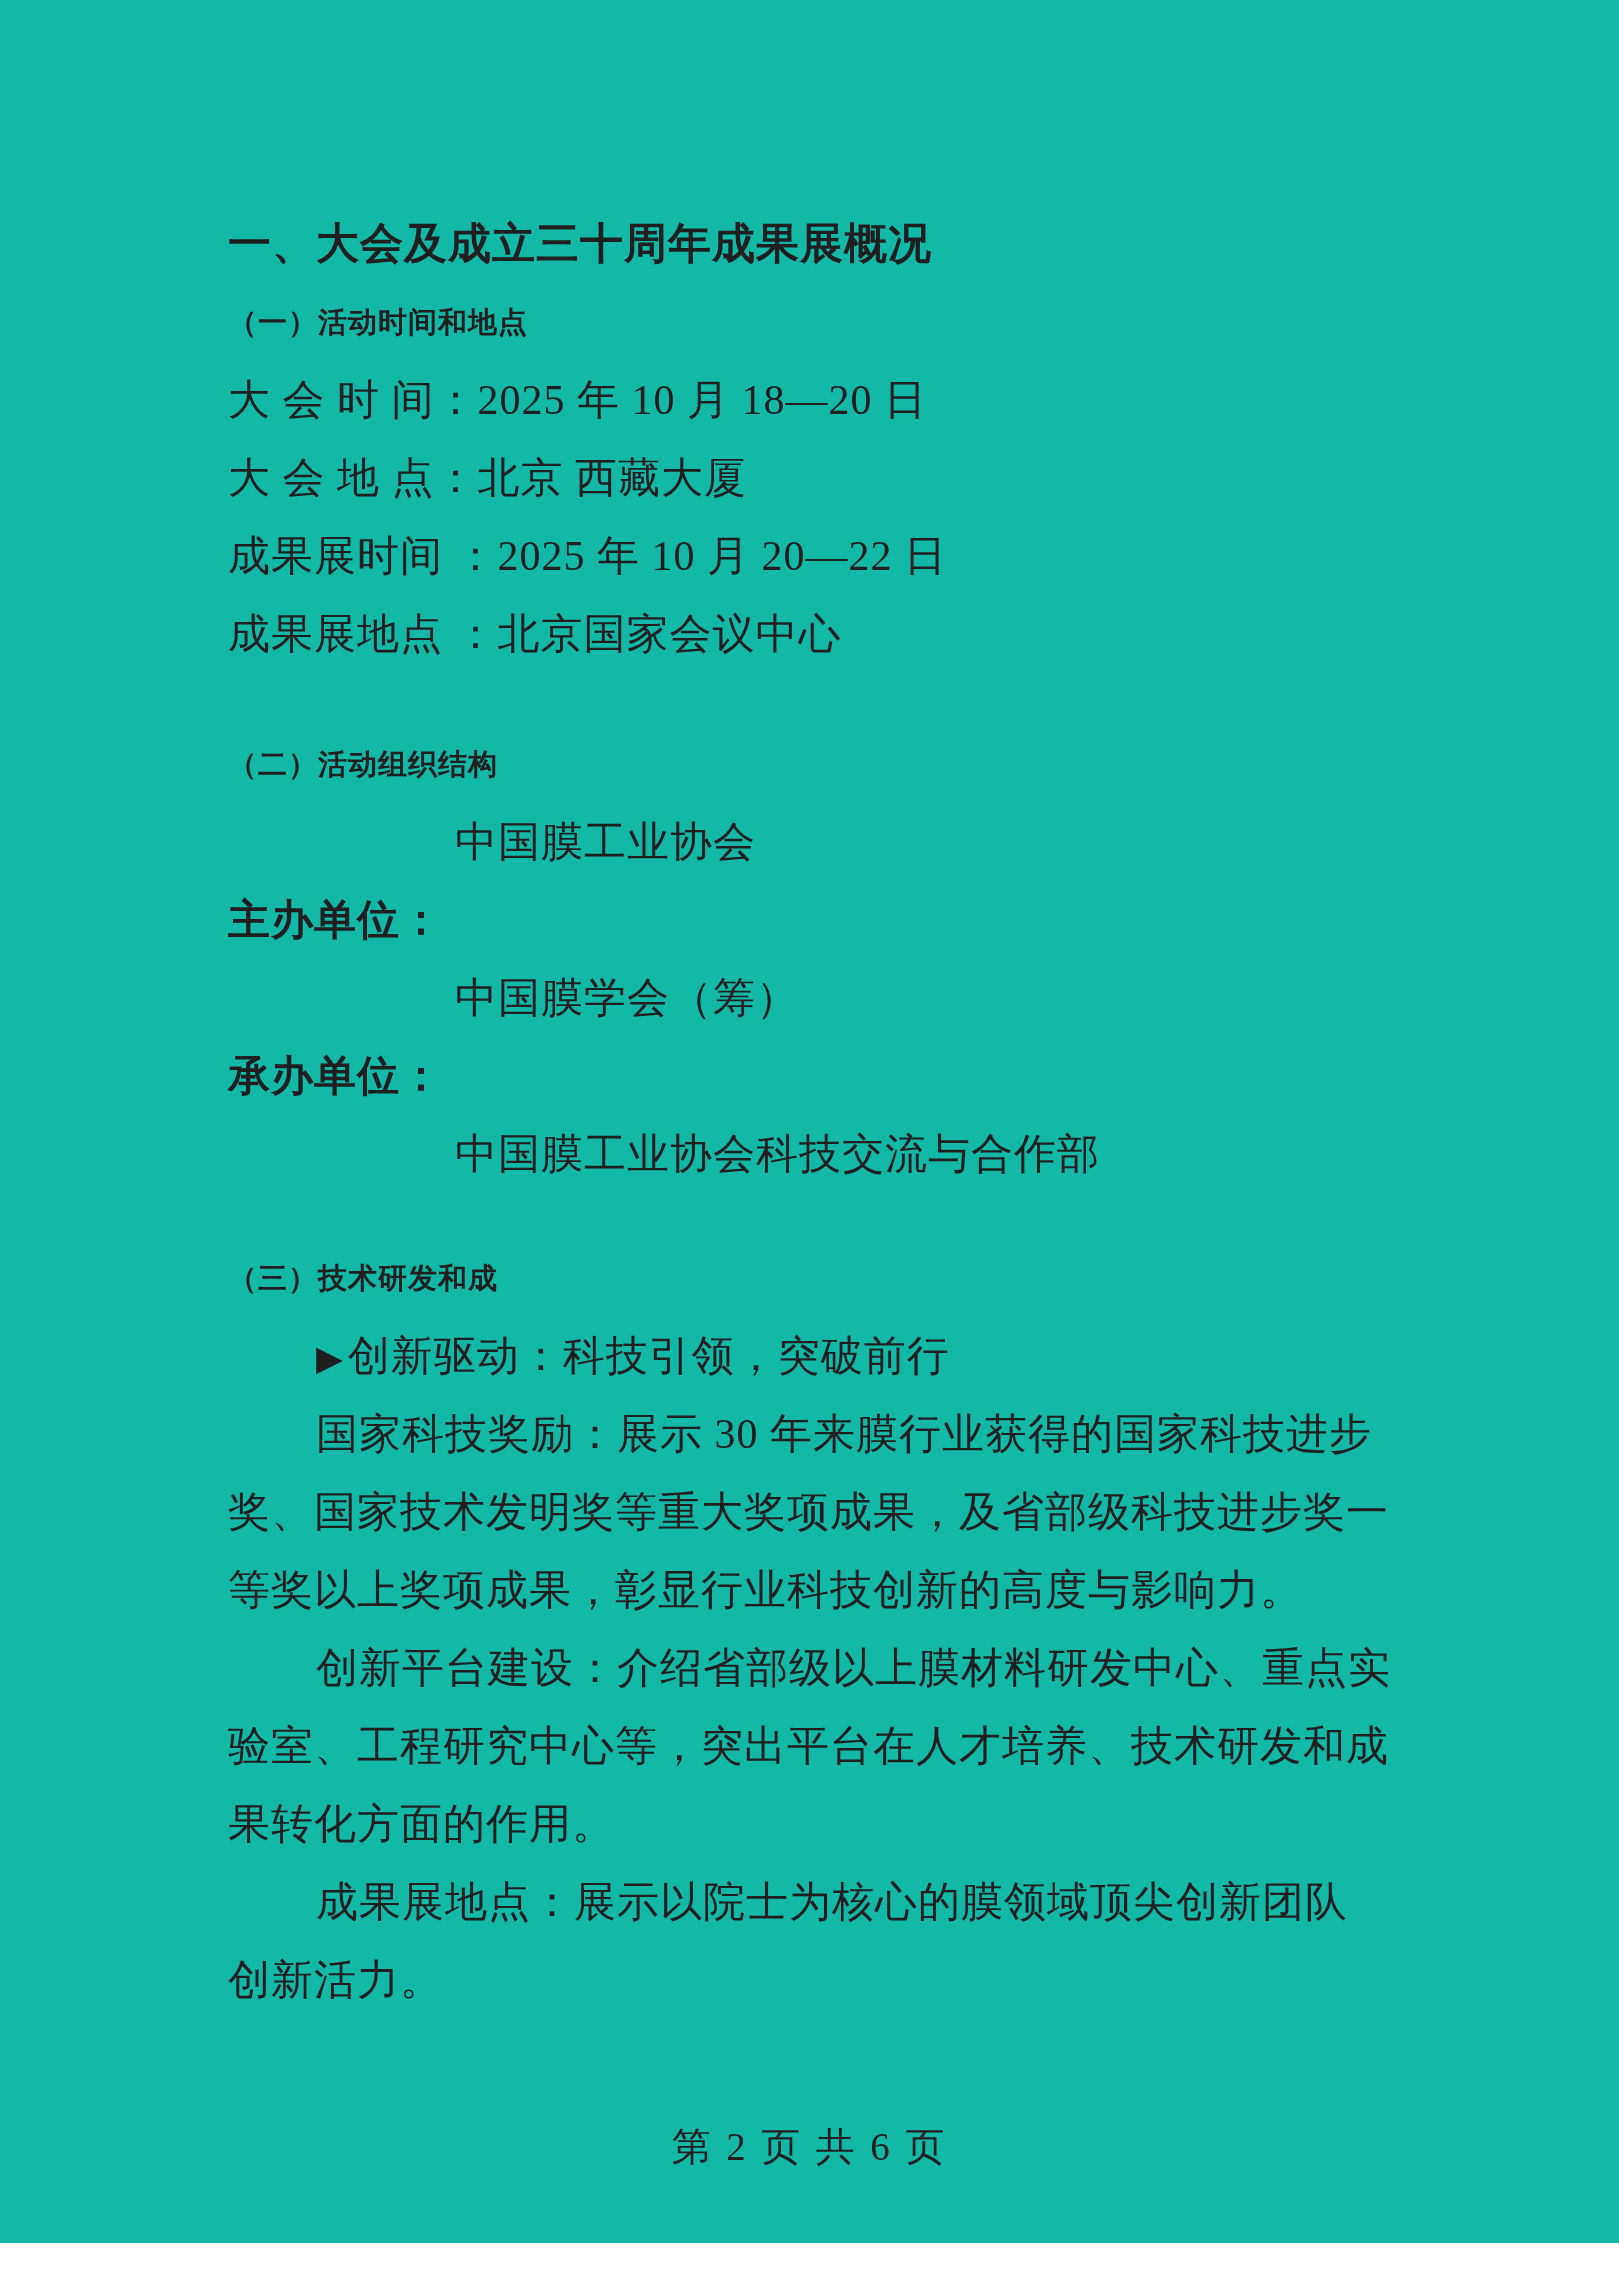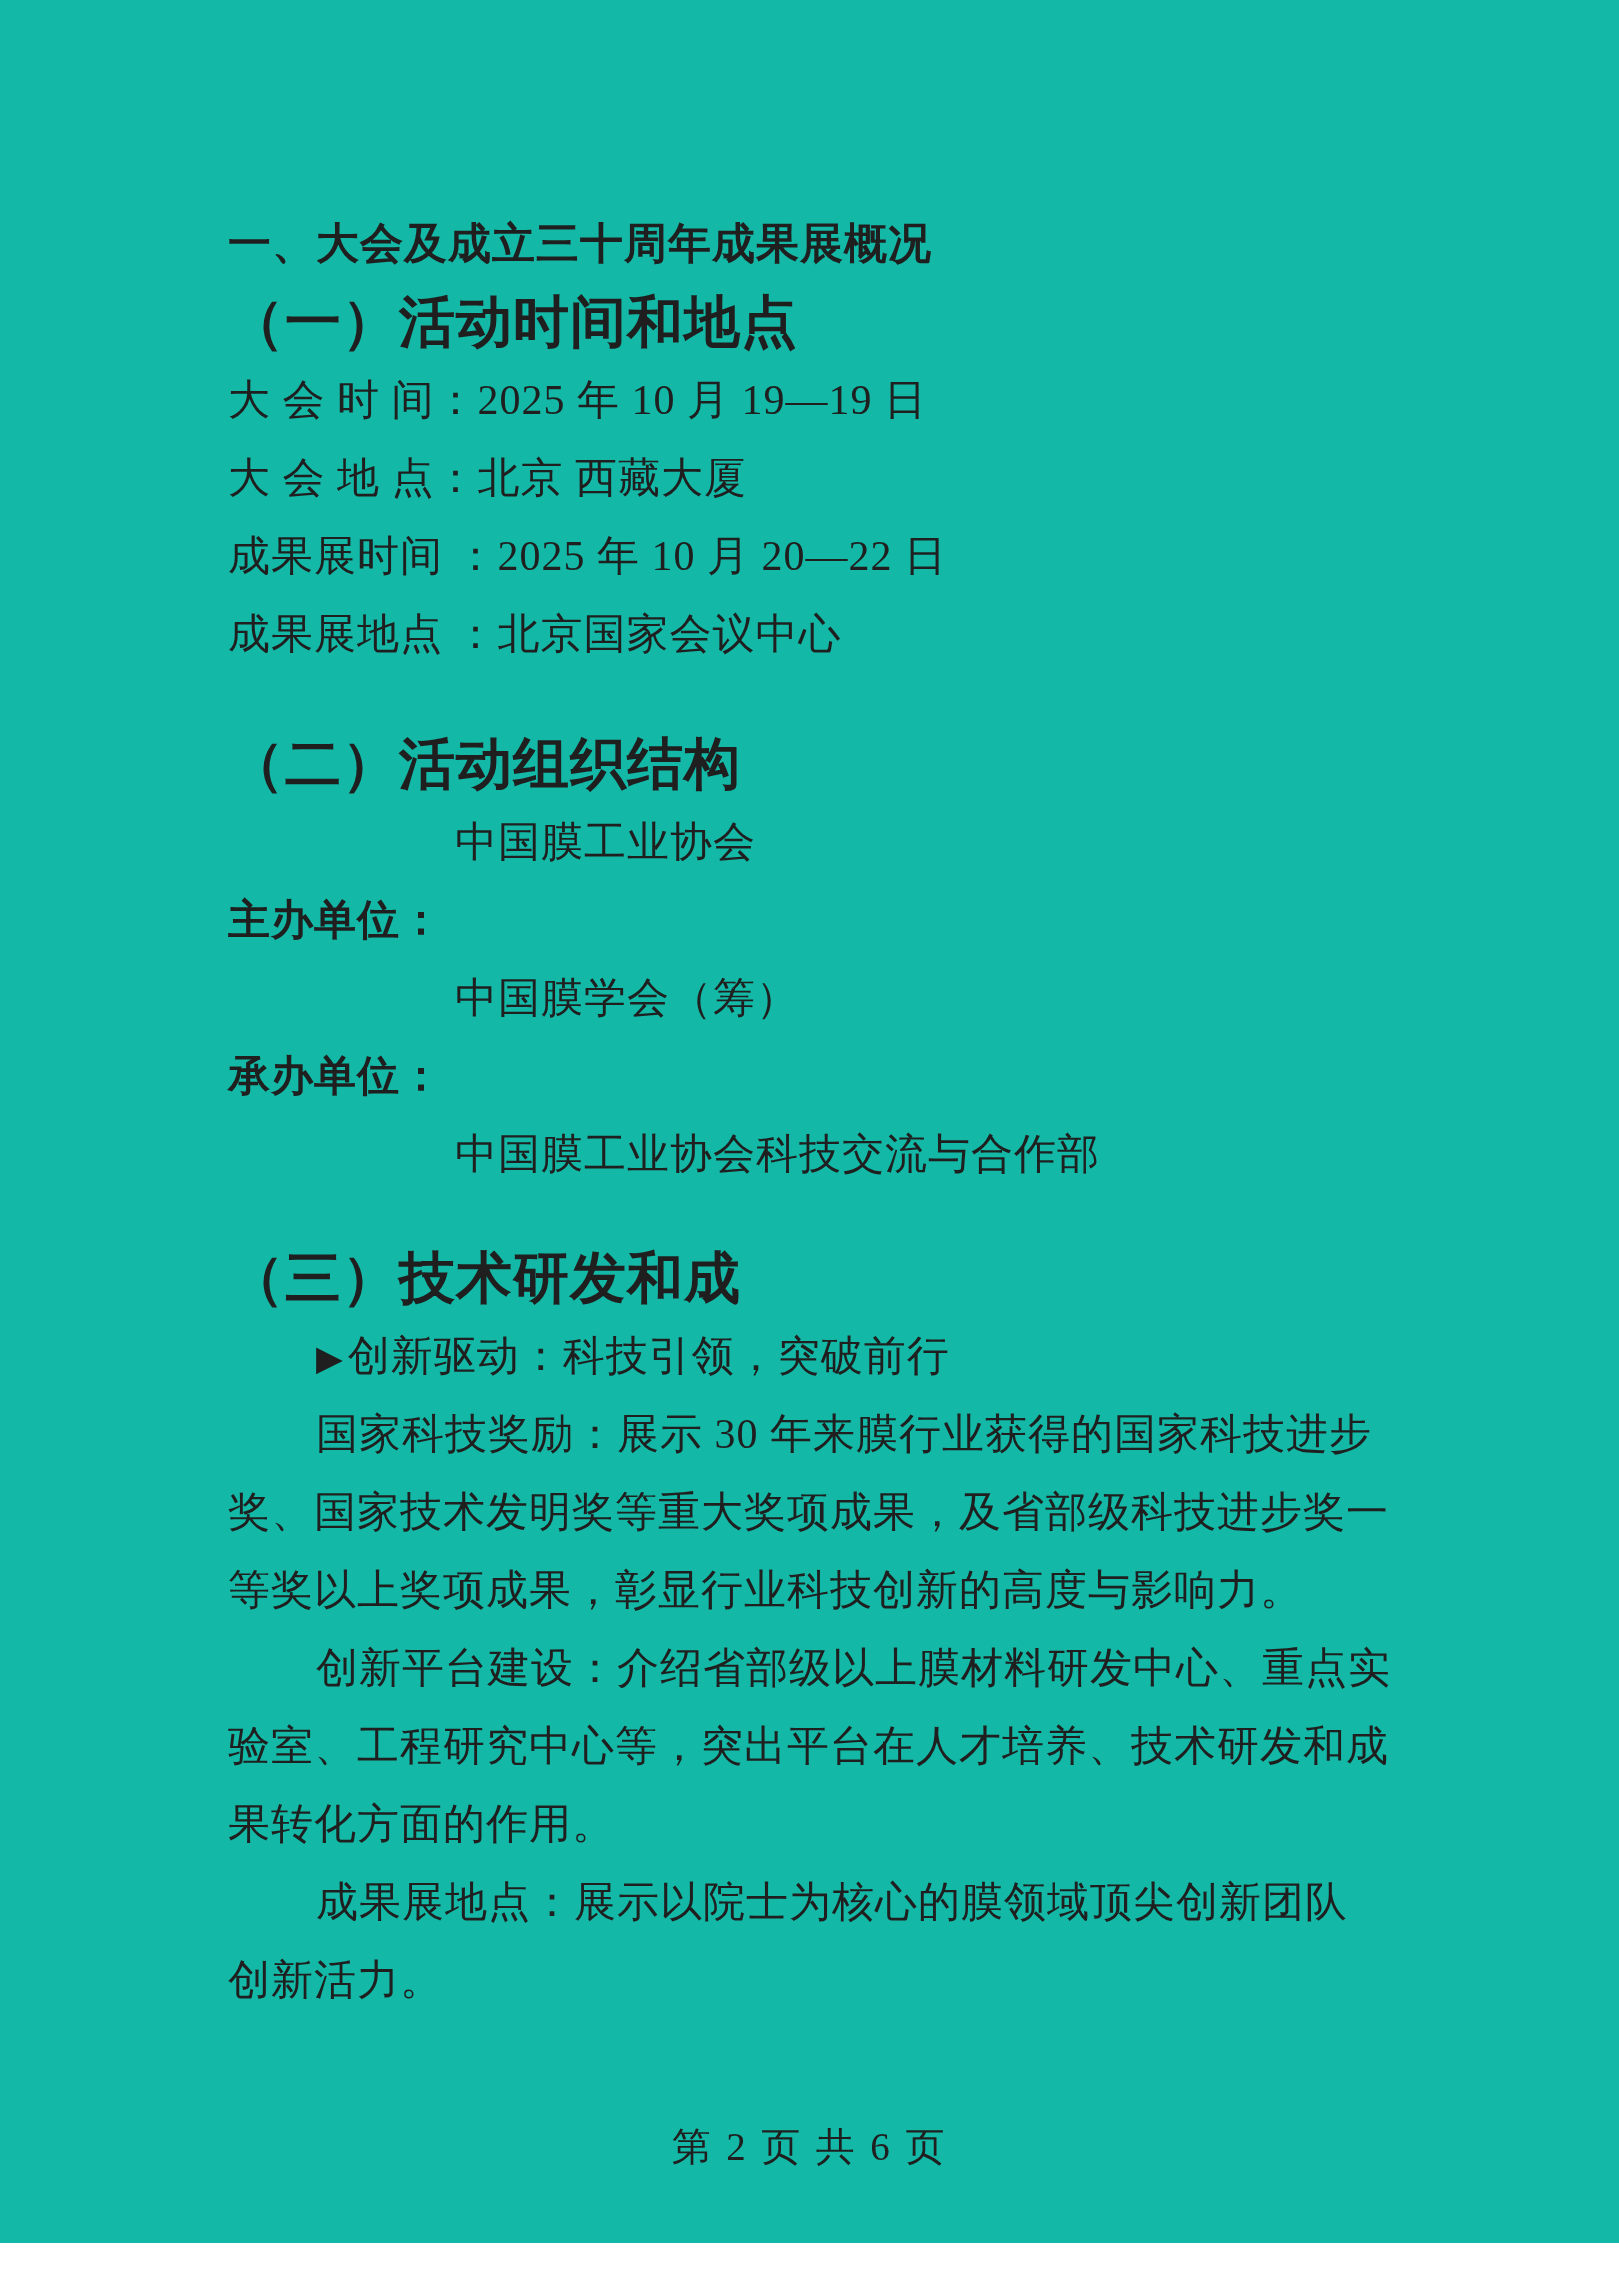--- a/index.html
+++ b/index.html
@@ -28,21 +28,21 @@
     font-size: 42px;
     white-space: nowrap;
     letter-spacing: 1px;
   }
   .h1 {
     font-weight: bold;
     font-size: 43px;
   }
   .h2 {
     font-weight: bold;
-    font-size: 56px;
+    font-size: 29px;
   }
   .label {
     font-weight: bold;
   }
   .org {
     padding-left: 227px;
   }
   .indent {
     padding-left: 88px;
   }
@@ -68,21 +68,21 @@
 </style>
 </head>
 <body>
 
 <div class="page">
   <div class="content">
 
     <div class="line h1">一、大会及成立三十周年成果展概况</div>
 
     <div class="line h2">（一）活动时间和地点</div>
-    <div class="line">大 会 时 间：2025 年 10 月 19—19 日</div>
+    <div class="line">大 会 时 间：2025 年 10 月 18—20 日</div>
     <div class="line">大 会 地 点：北京 西藏大厦</div>
     <div class="line">成果展时间 ：2025 年 10 月 20—22 日</div>
     <div class="line">成果展地点 ：北京国家会议中心</div>
 
     <div class="gap-a"></div>
 
     <div class="line h2">（二）活动组织结构</div>
     <div class="line org">中国膜工业协会</div>
     <div class="line label">主办单位：</div>
     <div class="line org">中国膜学会（筹）</div>

